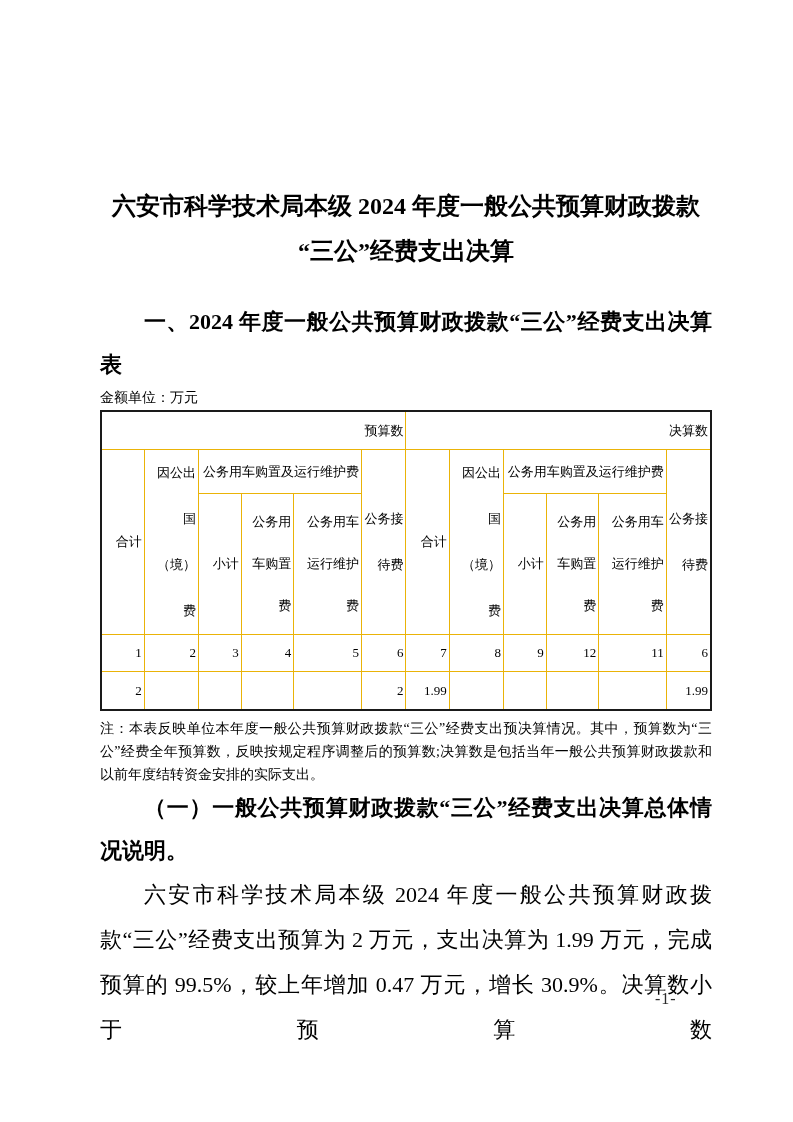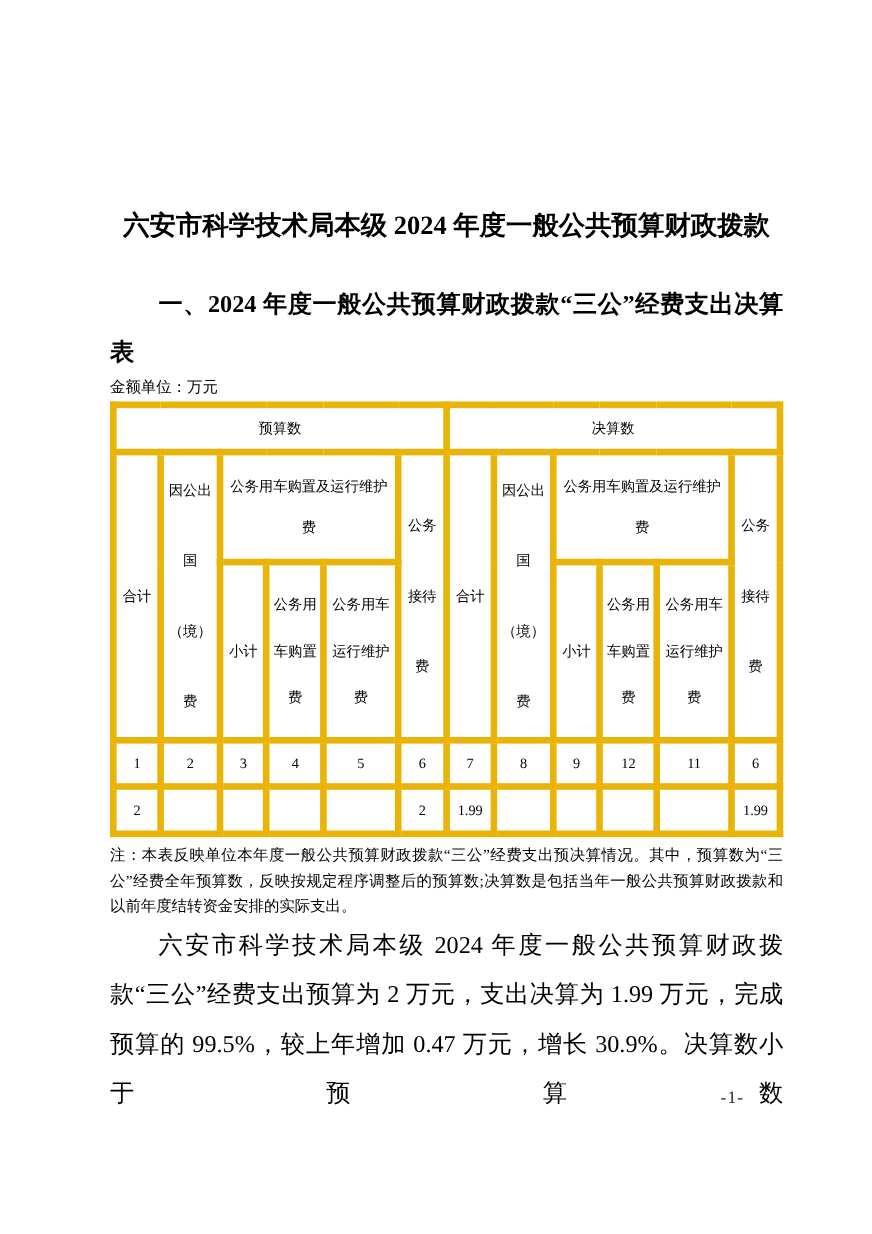--- a/index.html
+++ b/index.html
@@ -44,29 +44,29 @@
   }
   table.budget-table {
     width: 100%;
     margin-top: 2px;
     border-collapse: collapse;
     table-layout: fixed;
     border: 2px solid #1a1a1a;
     font-size: 13px;
   }
   table.budget-table td {
-    border: 6px solid #eab308;
-    text-align: center;
+    border: 1px solid #eab308;
+    text-align: right;
     vertical-align: middle;
     padding: 0 2px;
     overflow: hidden;
   }
   .group-row td { height: 37px; }
   .header-row-1 td { height: 39px; line-height: 38px; }
-  .header-row-1 td.hdr-tall { line-height: 64px; }
+  .header-row-1 td.hdr-tall { line-height: 46px; }
   .header-row-2 td { height: 76px; line-height: 42px; }
   .num-row td { height: 36px; border-top: 2px solid #1a1a1a; }
   .val-row td { height: 37px; }
   .table-note {
     margin: 6px 0 0 0;
     font-size: 14px;
     line-height: 23px;
     text-align: justify;
   }
   .sub-heading {
@@ -95,20 +95,21 @@
   }
 </style>
 </head>
 <body>
 
 <div class="page">
   <div class="content">
 
     <h1 class="doc-title">
       <span class="title-line">六安市科学技术局本级 2024 年度一般公共预算财政拨款</span>
+      <span class="title-line">“三公”经费支出决算</span>
     </h1>
 
     <h2 class="section-heading">一、2024 年度一般公共预算财政拨款“三公”经费支出决算表</h2>
 
     <div class="unit-note">金额单位：万元</div>
 
     <table class="budget-table">
       <colgroup>
         <col style="width:7.1%">
           <col style="width:8.9%">
@@ -173,19 +174,20 @@
           <td></td>
           <td></td>
           <td>1.99</td>
         </tr>
       </tbody>
     </table>
 
     <p class="table-note">注：本表反映单位本年度一般公共预算财政拨款“三公”经费支出预决算情况。其中，预算数为“三公”经费全年预算数，反映按规定程序调整后的预算数;决算数是包括当年一般公共预算财政拨款和以前年度结转资金安排的实际支出。</p>
 
 
+    <h3 class="sub-heading">（一）一般公共预算财政拨款“三公”经费支出决算总体情况说明。</h3>
 
     <p class="body-para">六安市科学技术局本级 2024 年度一般公共预算财政拨款“三公”经费支出预算为 2 万元，支出决算为 1.99 万元，完成预算的 99.5%，较上年增加 0.47 万元，增长 30.9%。决算数小于预算数</p>
 
   </div>
 
   <div class="page-number">-1-</div>
 </div>
 
 </body></html>

